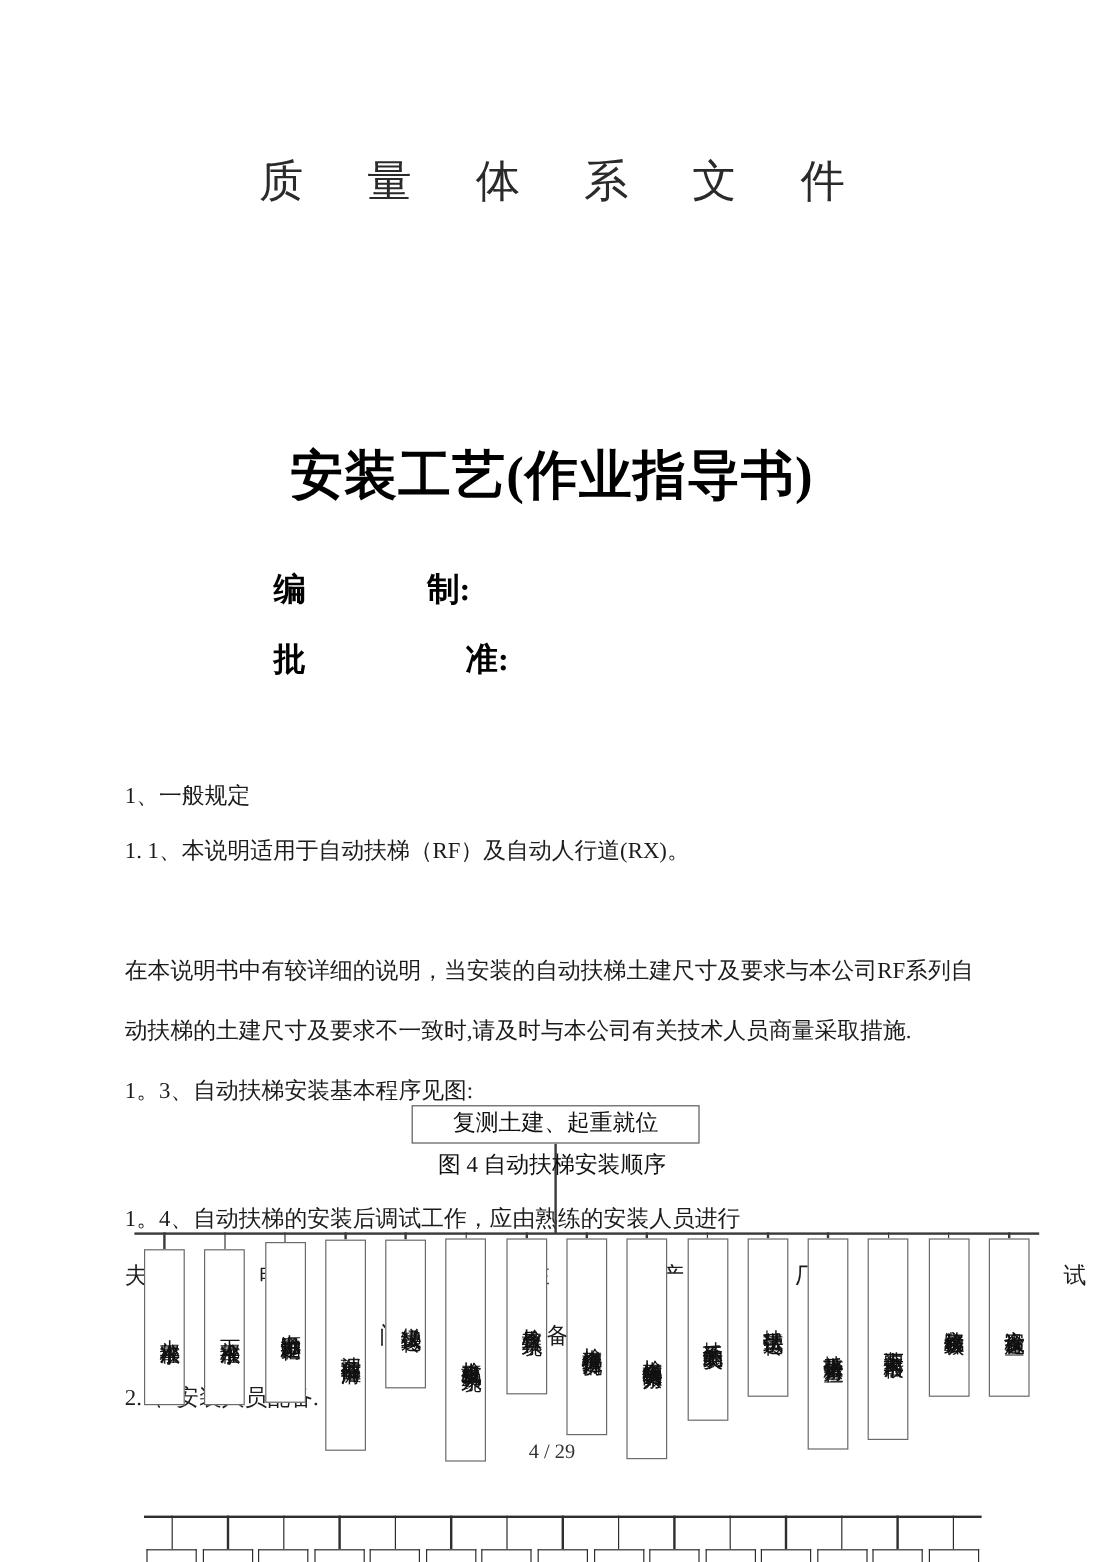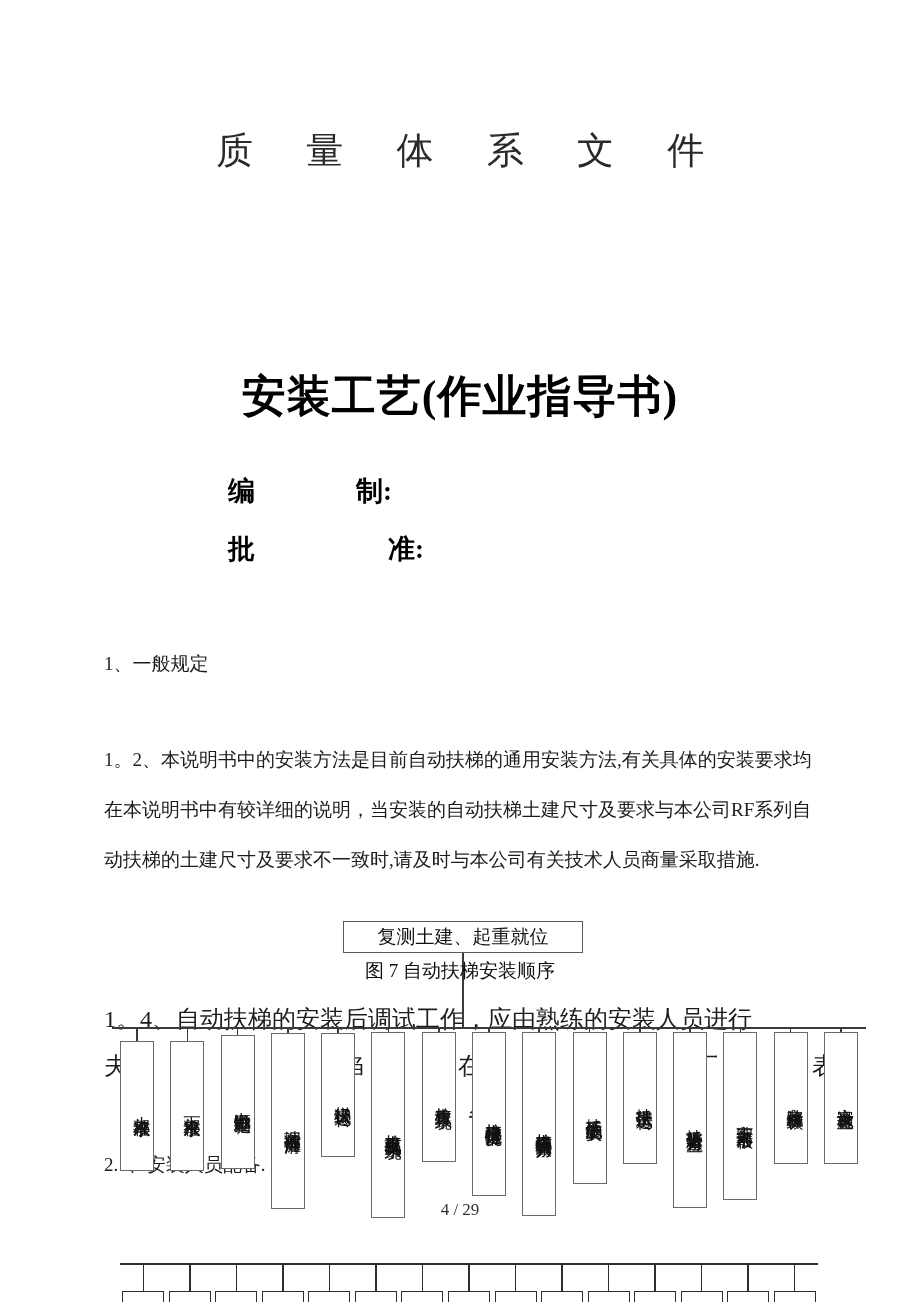--- a/index.html
+++ b/index.html
@@ -172,21 +172,21 @@
     padding: 4px 1px;
     z-index: 6;
     overflow: hidden;
   }
 
   
   .overlap-line {
     position: absolute;
     left: 104px;
     width: 760px;
-    font-size: 24px;
+    font-size: 19px;
     color: #1c1c1c;
     white-space: nowrap;
     z-index: 4;
   }
 
   .para-2 {
     position: absolute;
     left: 104px;
     top: 1152px;
     font-size: 19px;
@@ -241,34 +241,35 @@
 
   <div class="doc-kicker">质 量 体 系 文 件</div>
   <div class="doc-title-2">安装工艺(作业指导书)</div>
 
   <div class="sig-block" id="sig-block">
       <div class="sig-row"><span class="sig-a">编</span><span class="sig-b">制:</span></div>
       <div class="sig-row indent"><span class="sig-a">批</span><span class="sig-b">准:</span></div>
     </div>
 
   <div class="para" style="top:652px">1、一般规定</div>
-  <div class="para" style="top:748px">1。2、本说明书中的安装方法是目前自动扶梯的通用安装方法,有关具体的安装要求均</div>
+  <div class="para" style="top:698px">1. 1、本说明适用于自动扶梯（RF）及自动人行道(RX)。</div>
   <div class="para" style="top:798px">在本说明书中有较详细的说明，当安装的自动扶梯土建尺寸及要求与本公司RF系列自</div>
   <div class="para" style="top:848px">动扶梯的土建尺寸及要求不一致时,请及时与本公司有关技术人员商量采取措施.</div>
+  <div class="para" style="top:898px">1。3、自动扶梯安装基本程序见图:</div>
 
   <div class="overlap-line" style="top:1003px">1。4、自动扶梯的安装后调试工作，应由熟练的安装人员进行</div>
   <div class="overlap-line" style="top:1050px; letter-spacing:44px;">夫  电  绉  在  产  厂  表  试  成.</div>
   <div class="overlap-line" style="top:1100px; left:176px; letter-spacing:58px;">安  门  备</div>
 
   <div class="para-2">2.1、安装人员配备.</div>
 
   <div class="flow">
     <div class="top-box">复测土建、起重就位</div>
     <div class="v-drop"></div>
-    <div class="fig-caption">图 7  自动扶梯安装顺序</div>
+    <div class="fig-caption">图 4  自动扶梯安装顺序</div>
     <div class="h-bus"></div>
     <div id="flow-nodes">
         <div class="stem" style="left: 136.333px; height: 14px;"></div>
         <div class="vbox" style="left: 120.133px; top: 1041px; width: 34px; height: 130px;"><span>上部校准水平</span></div>
         <div class="stem" style="left: 186.6px; height: 14px;"></div>
         <div class="vbox" style="left: 170.4px; top: 1041px; width: 34px; height: 130px;"><span>下部校准水平</span></div>
         <div class="stem" style="left: 236.867px; height: 8px;"></div>
         <div class="vbox" style="left: 220.667px; top: 1035px; width: 34px; height: 134px;"><span>电源进控制柜</span></div>
         <div class="stem" style="left: 287.133px; height: 6px;"></div>
         <div class="vbox" style="left: 270.933px; top: 1033px; width: 34px; height: 176px;"><span>清理各部位与涯滑</span></div>

